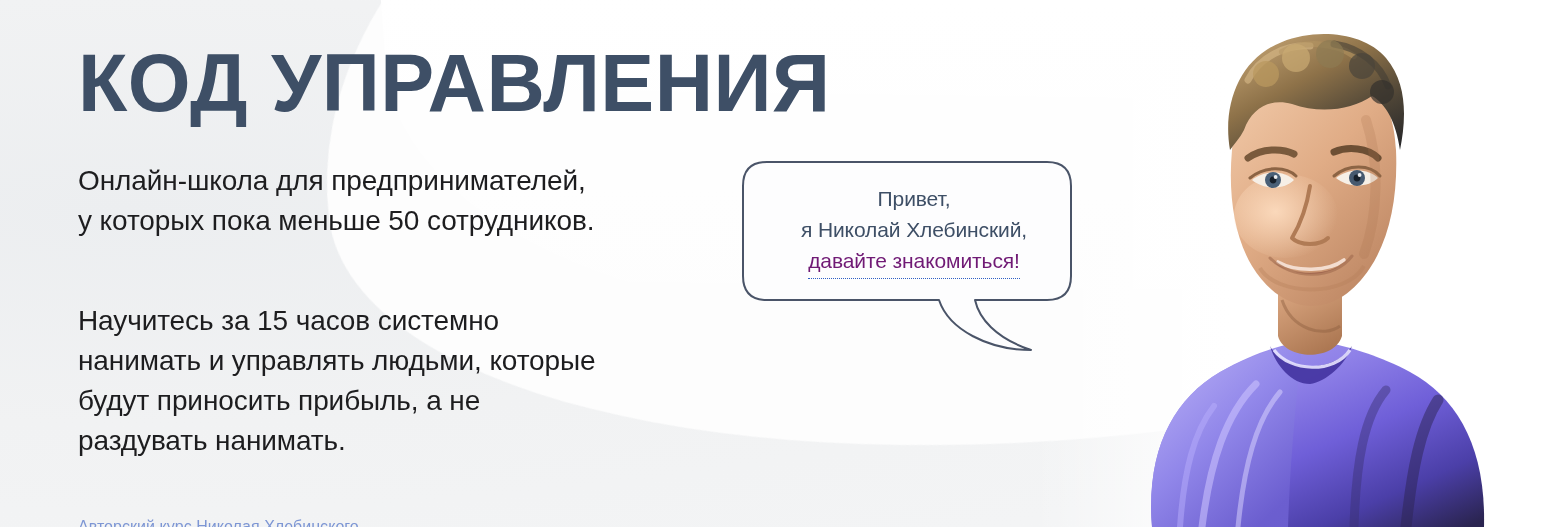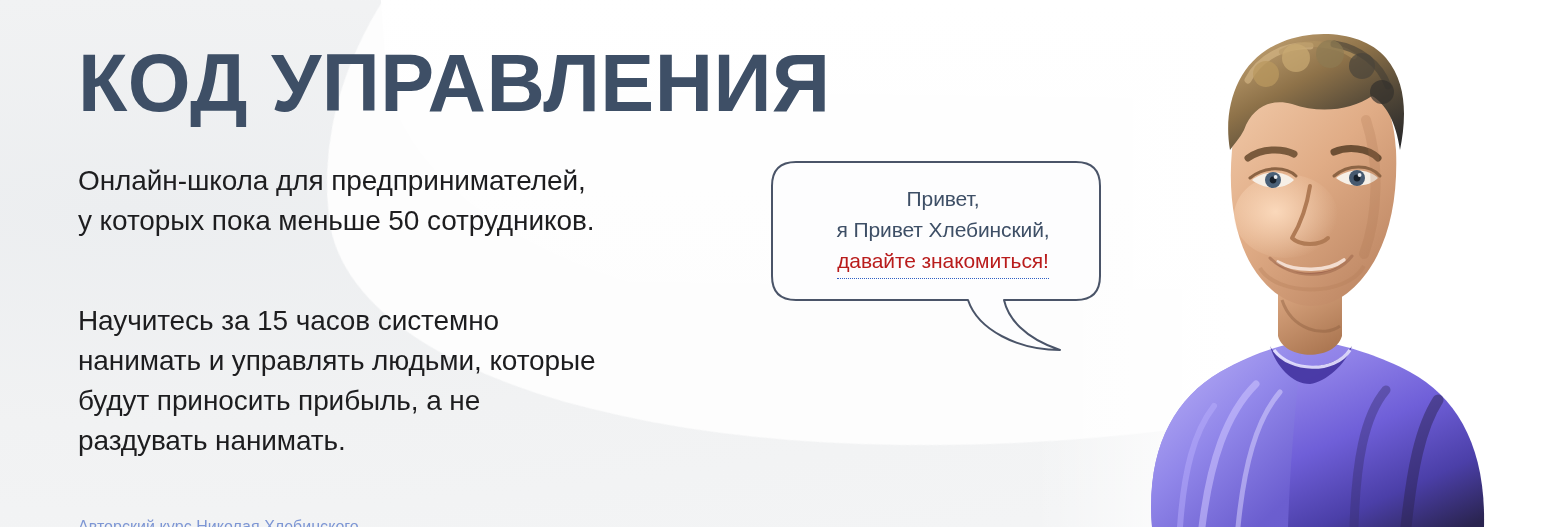--- a/index.html
+++ b/index.html
@@ -107,21 +107,21 @@
     font-size: 16px;
     line-height: 1.3;
     font-weight: 400;
     color: #7d96d4;
     letter-spacing: 0.05px;
   }
 
   
   .bubble-wrap {
     position: absolute;
-    left: 772px;
+    left: 743px;
     top: 158px;
     width: 340px;
     height: 200px;
     z-index: 7;
   }
   .bubble-svg {
     position: absolute;
     inset: 0;
     width: 340px;
     height: 200px;
@@ -134,21 +134,21 @@
     width: 326px;
     text-align: center;
     font-size: 21px;
     line-height: 1.47;
     color: #3e4f66;
     letter-spacing: -0.1px;
   }
   .bubble-line { display: block; }
   .bubble-link {
     display: inline-block;
-    color: #b91c1c;
+    color: #701a75;
     text-decoration: none;
     border-bottom: 1.5px dotted #2f5fc4;
     padding-bottom: 1px;
     cursor: pointer;
     text-align: center;
   }
 
   
   .portrait {
     position: absolute;
@@ -201,21 +201,21 @@
                C 236 160 252 180 288 192
                C 246 192 206 172 196 142
                L 24 142
                Q 0 142 0 118
                L 0 28
                Q 0 4 24 4 Z" fill="#fdfdfe" stroke="#4a5468" stroke-width="2" stroke-linejoin="round" stroke-linecap="round"></path>
     </svg>
 
     <div class="bubble-text">
       <span class="bubble-line">Привет,</span>
-      <span class="bubble-line">я Привет Хлебинский,</span>
+      <span class="bubble-line">я Николай Хлебинский,</span>
       <span class="bubble-line">
         <a class="bubble-link" href="#">давайте знакомиться!</a>
       </span>
     </div>
   </div>
 
   <div class="portrait">
     <svg viewBox="0 0 520 527">
       <defs>
         <linearGradient id="shirtGrad" x1="0.15" y1="0" x2="0.95" y2="1">

